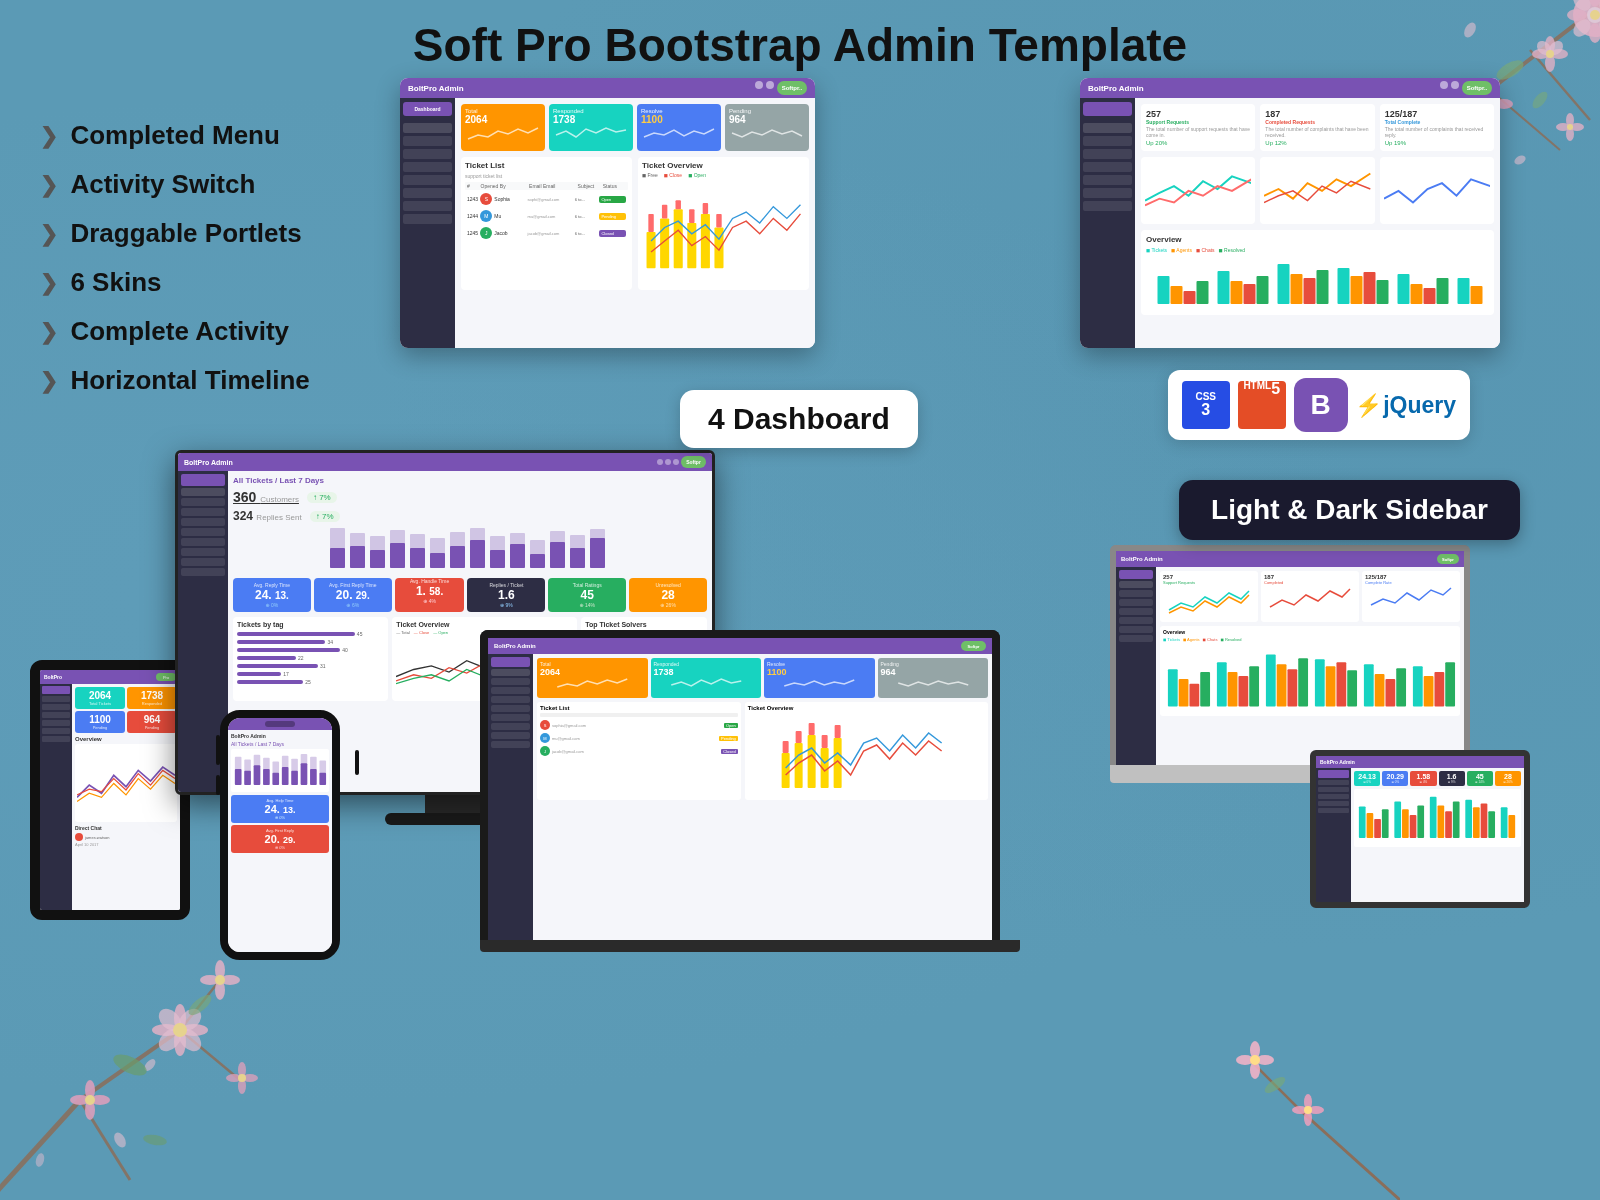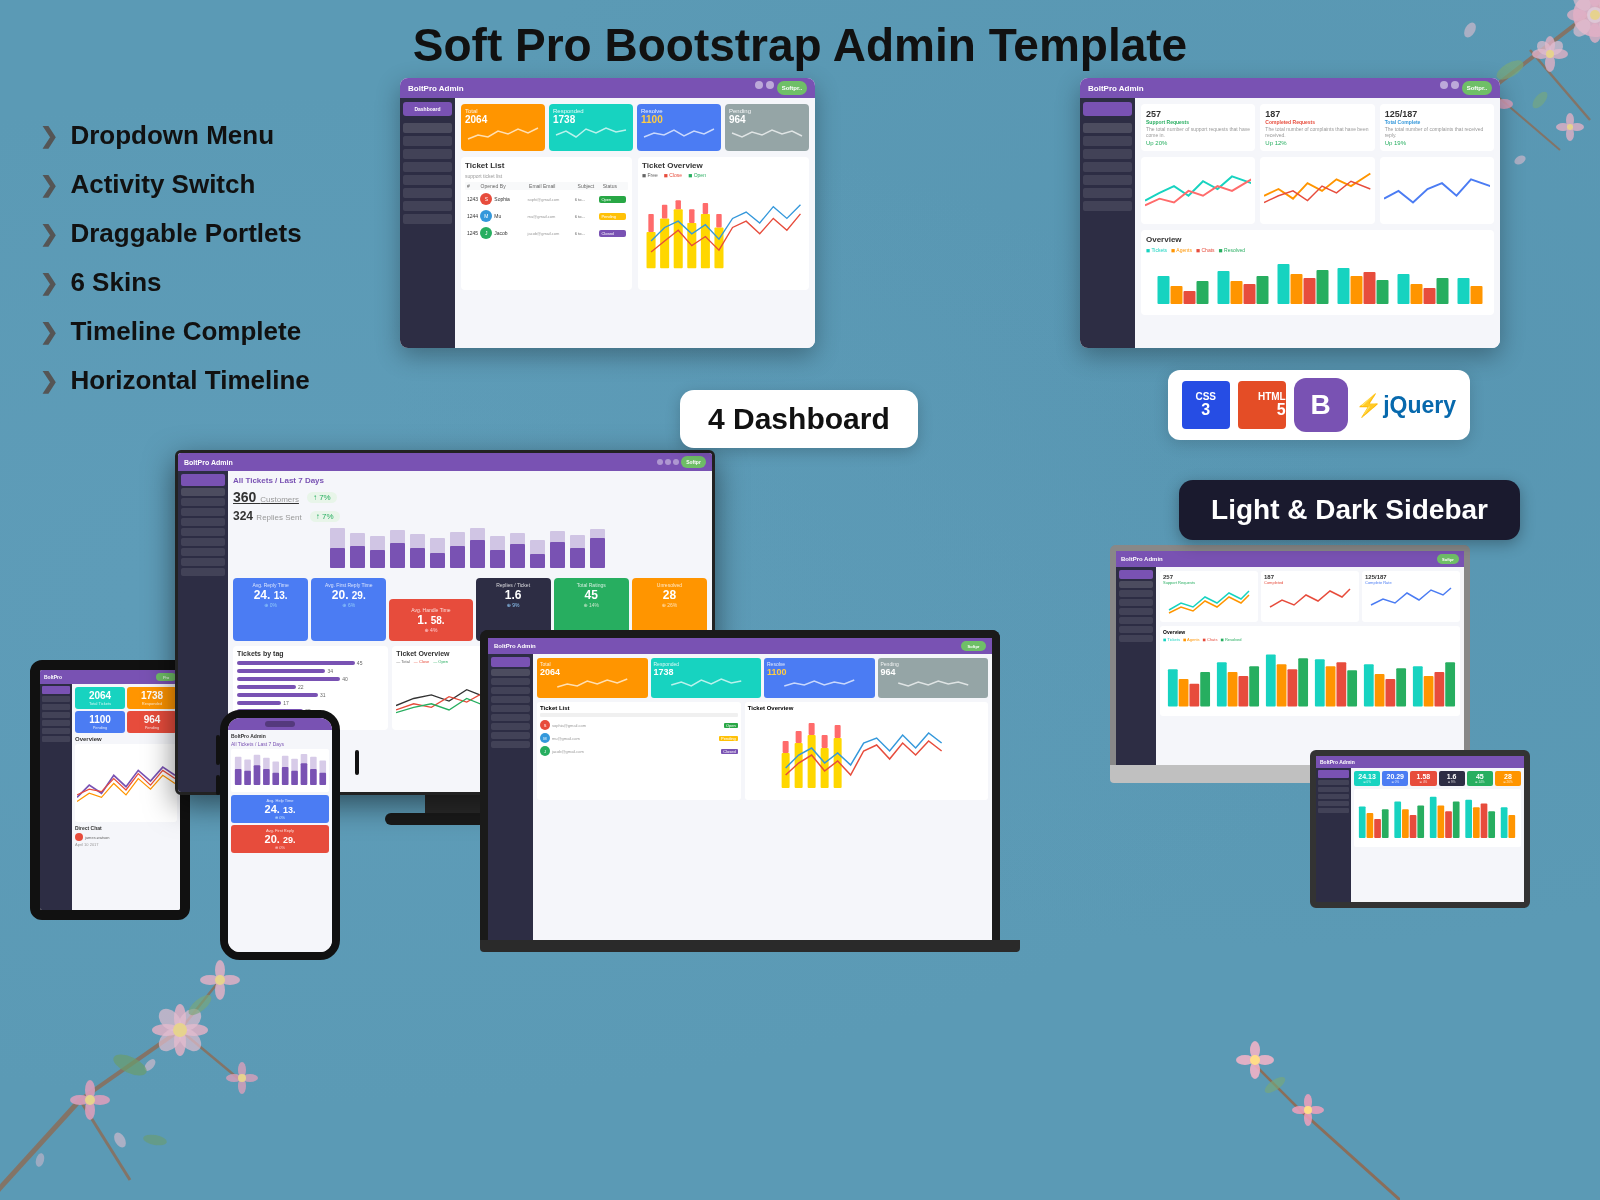--- a/index.html
+++ b/index.html
@@ -467,37 +467,37 @@
     </g>
     <ellipse cx="75" cy="65" rx="12" ry="5" fill="#78a87a" opacity="0.65" transform="rotate(-35 75 65)"></ellipse>
   </svg>
 </div>
 
 <h1 class="main-title">Soft Pro Bootstrap Admin Template</h1>
 
 <ul class="feature-list">
   <li>
     <span class="chevron">❯</span>
-    <span>Dropdown Menu</span>
+    <span>Completed Menu</span>
   </li>
   <li>
     <span class="chevron">❯</span>
     <span>Activity Switch</span>
   </li>
   <li>
     <span class="chevron">❯</span>
     <span>Draggable Portlets</span>
   </li>
   <li>
     <span class="chevron">❯</span>
     <span>6 Skins</span>
   </li>
   <li>
     <span class="chevron">❯</span>
-    <span>Timeline Complete</span>
+    <span>Complete Activity</span>
   </li>
   <li>
     <span class="chevron">❯</span>
     <span>Horizontal Timeline</span>
   </li>
 </ul>
 
 <div class="preview-top-left">
 
   <div style="height:20px; background:#7952b3; display:flex; align-items:center; padding:0 8px; gap:4px;">
@@ -754,21 +754,21 @@
 <div class="dashboard-badge">4 Dashboard</div>
 
 <div class="tech-badge">
   <div class="tech-stack-wrapper">
 
     <div style="width:48px;height:48px;background:#264de4;border-radius:4px;display:flex;flex-direction:column;align-items:center;justify-content:center;">
       <span style="color:white;font-size:10px;font-weight:bold;line-height:1;">CSS</span>
       <span style="color:white;font-size:16px;font-weight:900;line-height:1;">3</span>
     </div>
 
-    <div style="width:48px;height:48px;background:#e44d26;border-radius:4px;display:flex;flex-direction:column;align-items:flex-end;justify-content:center;">
+    <div style="width:48px;height:48px;background:#e44d26;border-radius:4px;display:flex;align-items:flex-start;justify-content:center;">
       <span style="color:white;font-size:10px;font-weight:bold;line-height:1;">HTML</span>
       <span style="color:white;font-size:16px;font-weight:900;line-height:1;">5</span>
     </div>
 
     <div style="width:54px;height:54px;background:#7952b3;border-radius:12px;display:flex;align-items:center;justify-content:center;">
       <span style="color:white;font-size:28px;font-weight:900;">B</span>
     </div>
 
     <span style="color:#0769ad;font-size:22px;font-weight:900;">⚡<span style="font-size:23px;">jQuery</span></span>
   </div>
@@ -856,21 +856,21 @@
           <div style="flex:1;background:#4b7cf3;border-radius:4px;padding:4px;color:white;text-align:center;">
             <div style="font-size:5px;opacity:0.8;">Avg. Reply Time</div>
             <div style="font-size:12px;font-weight:900;">24. <span style="font-size:10px;">13.</span></div>
             <div style="font-size:5px;color:#90caf9;">⊕ 0%</div>
           </div>
           <div style="flex:1;background:#4b7cf3;border-radius:4px;padding:4px;color:white;text-align:center;">
             <div style="font-size:5px;opacity:0.8;">Avg. First Reply Time</div>
             <div style="font-size:12px;font-weight:900;">20. <span style="font-size:10px;">29.</span></div>
             <div style="font-size:5px;color:#90caf9;">⊕ 6%</div>
           </div>
-          <div style="flex:1;background:#e74c3c;border-radius:4px;padding:8px;color:white;text-align:center;margin-top:21px;">
+          <div style="flex:1;background:#e74c3c;border-radius:4px;padding:0;color:white;text-align:center;">
             <div style="font-size:5px;opacity:0.8;">Avg. Handle Time</div>
             <div style="font-size:12px;font-weight:900;">1. <span style="font-size:10px;">58.</span></div>
             <div style="font-size:5px;color:#ffcdd2;">⊕ 4%</div>
           </div>
           <div style="flex:1;background:#2d2d44;border-radius:4px;padding:4px;color:white;text-align:center;">
             <div style="font-size:5px;opacity:0.8;">Replies / Ticket</div>
             <div style="font-size:12px;font-weight:900;">1.6</div>
             <div style="font-size:5px;color:#90caf9;">⊕ 9%</div>
           </div>
           <div style="flex:1;background:#27ae60;border-radius:4px;padding:4px;color:white;text-align:center;">

